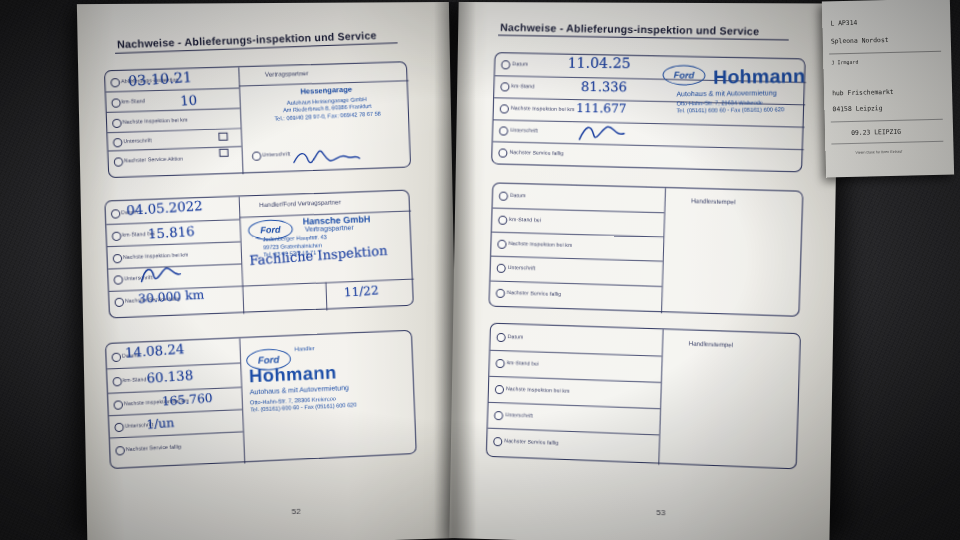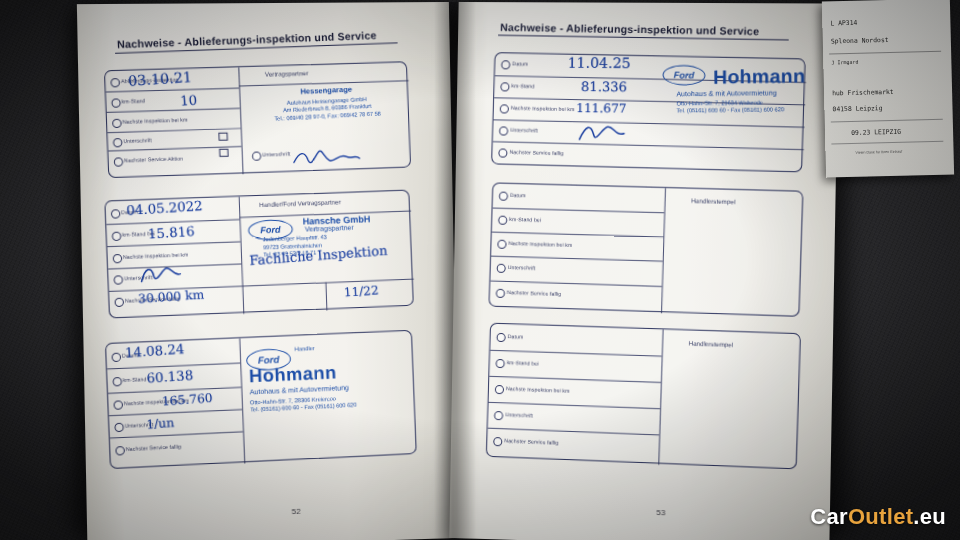--- a/index.html
+++ b/index.html
@@ -496,17 +496,14 @@
     <div class="slip-txt" style="left:8px; top:88px;">hub Frischemarkt</div>
     <div class="slip-txt" style="left:8px; top:104px;">04158 Leipzig</div>
     <div class="slip-rule" style="left:6px; top:120px; width:112px;"></div>
     <div class="slip-txt" style="left:26px; top:128px;">09.23  LEIPZIG</div>
     <div class="slip-rule" style="left:6px; top:142px; width:112px;"></div>
     <div class="slip-tiny" style="left:30px; top:150px;">Vielen Dank fur Ihren Einkauf</div>
   </div>
 
   <div class="bg-vig"></div>
 
-  <div class="watermark">
-    <span>Car</span><span class="accent">Outlet</span><span>.eu</span>
-  </div>
 
 </div>
 
 </body></html>

